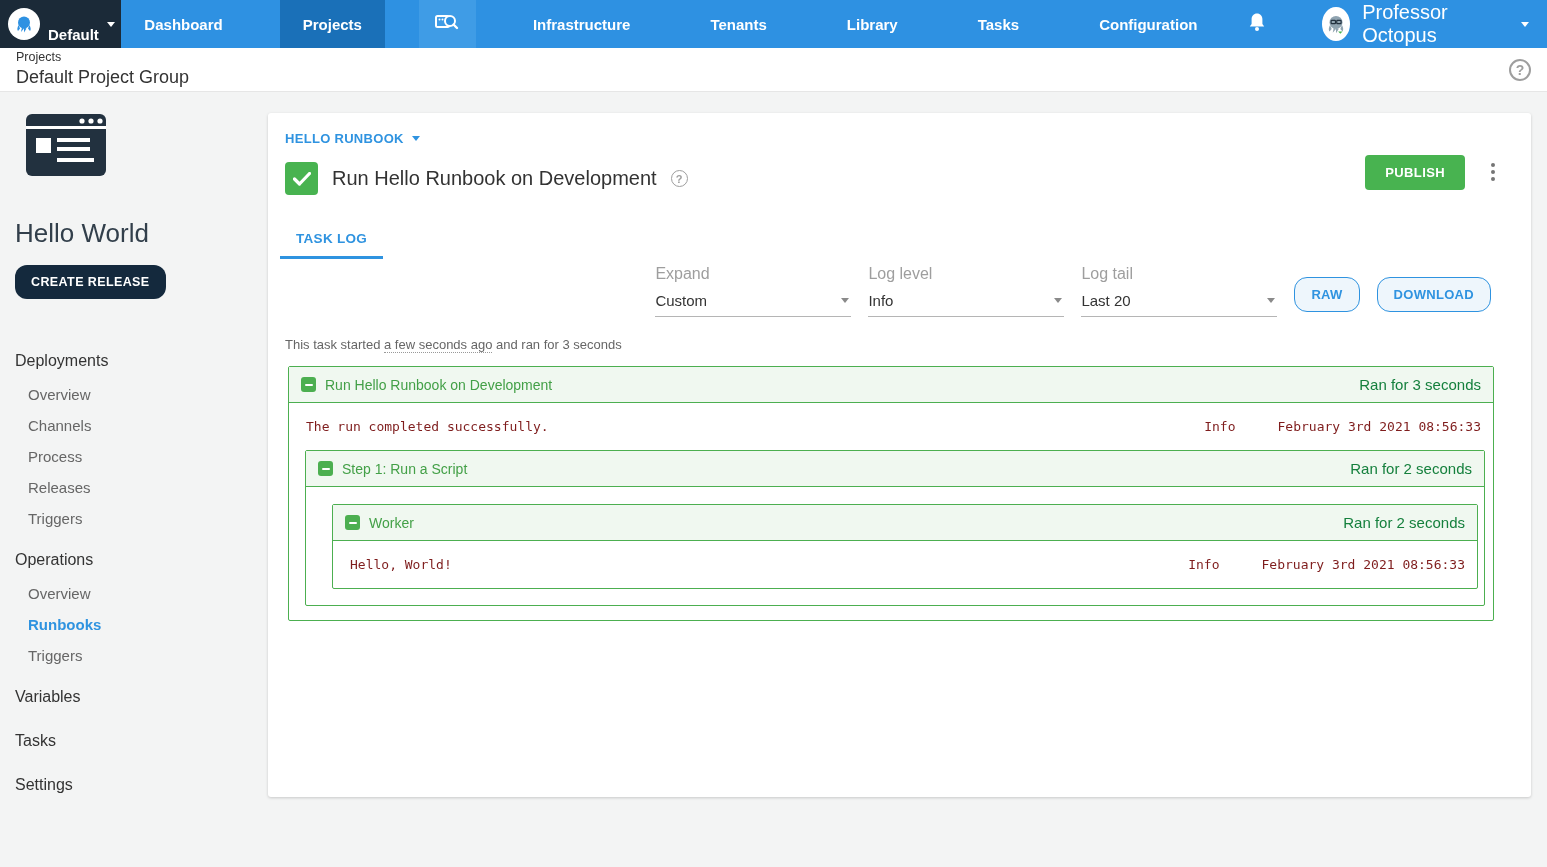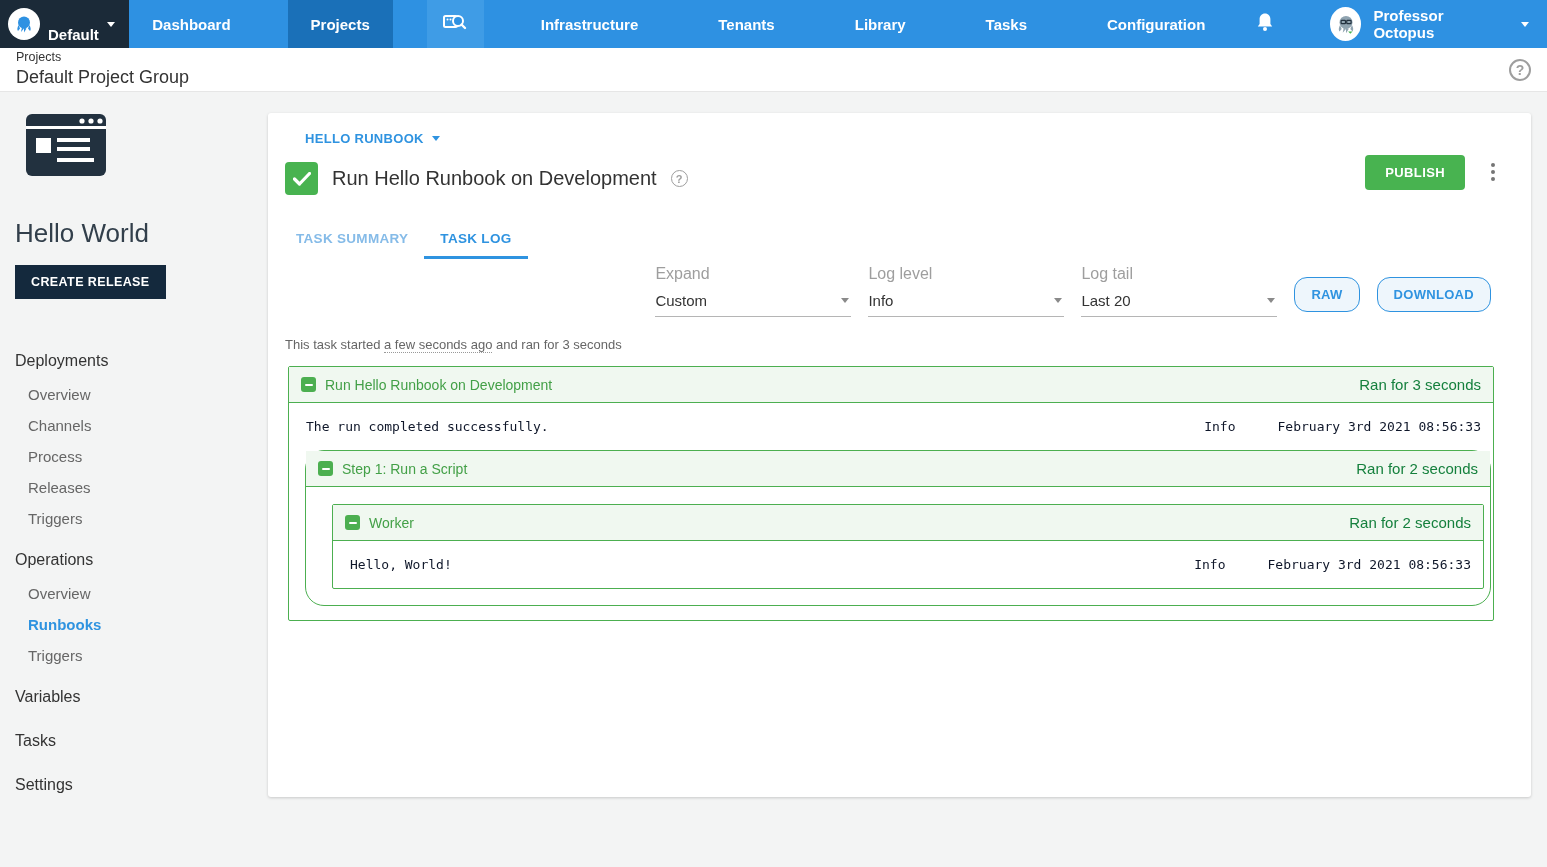--- a/index.html
+++ b/index.html
@@ -19,43 +19,43 @@
   .caret.small { border-left-width:4px; border-right-width:4px; border-top-width:5px; }
   .caret.gray { border-top-color:#8a8a8a; }
   .nav-links { display:flex; align-items:stretch;gap:34px; }
   .nav-item { color:#fff; font-size:15px; font-weight:600; display:flex; align-items:center; padding:0 23px; cursor:pointer; }
   .nav-item.active { background:#1a70b8; }
   .nav-search { background:#3f9ce6; width:57px; display:flex; align-items:center; justify-content:center; cursor:pointer; }
   .topnav-right { margin-left:auto; display:flex; align-items:center; gap:0; padding-right:18px; }
   .bell-wrap { padding:0 28px; cursor:pointer; display:flex; align-items:center; }
   .user-wrap { display:flex; align-items:center; gap:12px; cursor:pointer; padding-left:28px; }
   .avatar { width:34px; height:34px; border-radius:50%; background:#fff; display:flex; align-items:center; justify-content:center; overflow:hidden; }
-  .user-name { color:#fff; font-size:15px; font-weight:700; margin-right:12px; }
+  .user-name { color:#fff; font-size:20px; font-weight:400; margin-right:12px; }
   
   .crumb-bar { height:44px; background:#fff; border-bottom:1px solid #e6e6e6; display:flex; align-items:center; padding:0 16px; }
   .crumb-left { display:flex; flex-direction:column; justify-content:center; line-height:1.25; }
   .crumb-parent { font-size:12.5px; color:#333; }
   .crumb-title { font-size:18px; color:#333; }
   .help-top { margin-left:auto; width:22px; height:22px; border-radius:50%; border:2px solid #9e9e9e; color:#9e9e9e; font-size:14px; font-weight:700; display:flex; align-items:center; justify-content:center; cursor:pointer; }
   
   .content { display:flex; align-items:flex-start; }
   .sidebar { width:268px; flex:none; padding:22px 15px 0 15px; }
   .proj-logo { margin-left:11px; }
   .proj-name { font-size:26px; color:#323f4b; margin-top:38px; font-weight:400; }
-  .create-release { margin-top:16px; background:#14293d; color:#fff; border:none; border-radius:0; font-weight:700; font-size:12.5px; letter-spacing:.4px; padding:10px 16px; cursor:pointer; font-family:"Liberation Sans",sans-serif; }
+  .create-release { margin-top:16px; background:#14293d; color:#fff; border:none; border-radius:12px; font-weight:700; font-size:12.5px; letter-spacing:.4px; padding:10px 16px; cursor:pointer; font-family:"Liberation Sans",sans-serif; }
   .side-nav { margin-top:44px; }
   .side-header { font-size:16px; color:#333; padding:9px 0; cursor:pointer; }
   .side-child { font-size:15px; color:#666; padding:7px 0 7px 13px; cursor:pointer; }
   .side-child.active { color:#2f93e0; font-weight:700; }
   .side-gap { height:8px; }
   
   .main-area { flex:1; padding:21px 16px 0 0; }
   .card { background:#fff; border-radius:3px; box-shadow:0 1px 3px rgba(0,0,0,.18); min-height:684px; padding:18px 0 60px 0; position:relative; }
   .card-head { padding:0 30px 0 17px; display:flex; justify-content:space-between; }
-  .runbook-link { color:#2f93e0; font-size:13px; font-weight:700; letter-spacing:.3px; display:flex; align-items:center; gap:8px; cursor:pointer;margin-left:20px; }
+  .runbook-link { color:#2f93e0; font-size:13px; font-weight:700; letter-spacing:.3px; display:flex; align-items:center; gap:8px; cursor:pointer; }
   .runbook-link .caret { border-top-color:#2f93e0; }
   .title-row { display:flex; align-items:center; gap:14px; margin-top:16px; }
   .check-box { width:33px; height:33px; border-radius:4px; background:#48b350; display:flex; align-items:center; justify-content:center; flex:none; }
   .task-title { font-size:20px; color:#333; }
   .help-sm { width:17px; height:17px; border-radius:50%; border:1.5px solid #9e9e9e; color:#9e9e9e; font-size:11px; font-weight:700; display:flex; align-items:center; justify-content:center; cursor:pointer; }
   .head-right { display:flex; align-items:flex-start; gap:20px; margin-top:24px; }
   .publish-btn { background:#48b350; color:#fff; border:none; border-radius:4px; font-weight:700; font-size:13px; letter-spacing:.4px; padding:10px 20px; cursor:pointer; font-family:"Liberation Sans",sans-serif; }
   .kebab { display:flex; flex-direction:column; gap:3px; padding:8px 6px; cursor:pointer; }
   .kebab i { width:4px; height:4px; border-radius:50%; background:#757575; }
   
@@ -73,24 +73,24 @@
   .task-summary-line { font-size:13px; color:#666; padding:20px 0 0 17px; }
   .task-summary-line .dotted { border-bottom:1px dotted #999; cursor:pointer; }
   
   .log-wrap { margin:14px 37px 0 20px; }
   .log-box { border:1px solid #4caf50; border-radius:2px; background:#fff; }
   .log-head { background:#f0f8f0; border-bottom:1px solid #4caf50; display:flex; align-items:center; padding:9px 12px; cursor:pointer; }
   .minus-icon { width:15px; height:15px; border-radius:3px; background:#4caf50; display:flex; align-items:center; justify-content:center; margin-right:9px; flex:none; }
   .minus-icon i { width:8px; height:2px; background:#fff; border-radius:1px; }
   .log-head-title { color:#43a047; font-size:14px; }
   .log-duration { margin-left:auto; color:#15803d; font-size:15px; }
-  .log-row { display:flex; align-items:baseline; font-family:"DejaVu Sans Mono", monospace; font-size:13px; color:#0f172a; padding:16px 12px 16px 17px; }
+  .log-row { display:flex; align-items:baseline; font-family:"DejaVu Sans Mono", monospace; font-size:13px; color:#7f1d1d; padding:16px 12px 16px 17px; }
   .log-msg { flex:1; }
   .log-level { margin-right:42px; }
-  .nest-1 { margin:0 2px 14px 16px;border-radius:19px; }
+  .nest-1 { margin:0 8px 14px 16px; }
   .nest-2 { margin:17px 6px 16px 26px; }
 </style>
 </head>
 <body>
 
 <div class="topnav">
   <div class="space-block">
     <span class="logo-circle">
       <svg width="24" height="24" viewBox="0 0 24 24">
         <circle cx="12" cy="10.5" r="6" fill="#2e91e2"></circle>
@@ -226,21 +226,20 @@
           <button class="publish-btn">PUBLISH</button>
           <div class="kebab">
               <i></i>
               <i></i>
               <i></i>
             </div>
         </div>
       </div>
 
       <div class="tabs">
-        <div class="tab">TASK SUMMARY</div>
         <div class="tab active">TASK LOG</div>
       </div>
 
       <div class="filter-row">
         <div class="dd">
           <div class="dd-label">Expand</div>
           <div class="dd-value-row">
             <span class="dd-value">Custom</span>
             <span class="caret small gray"></span>
           </div>

